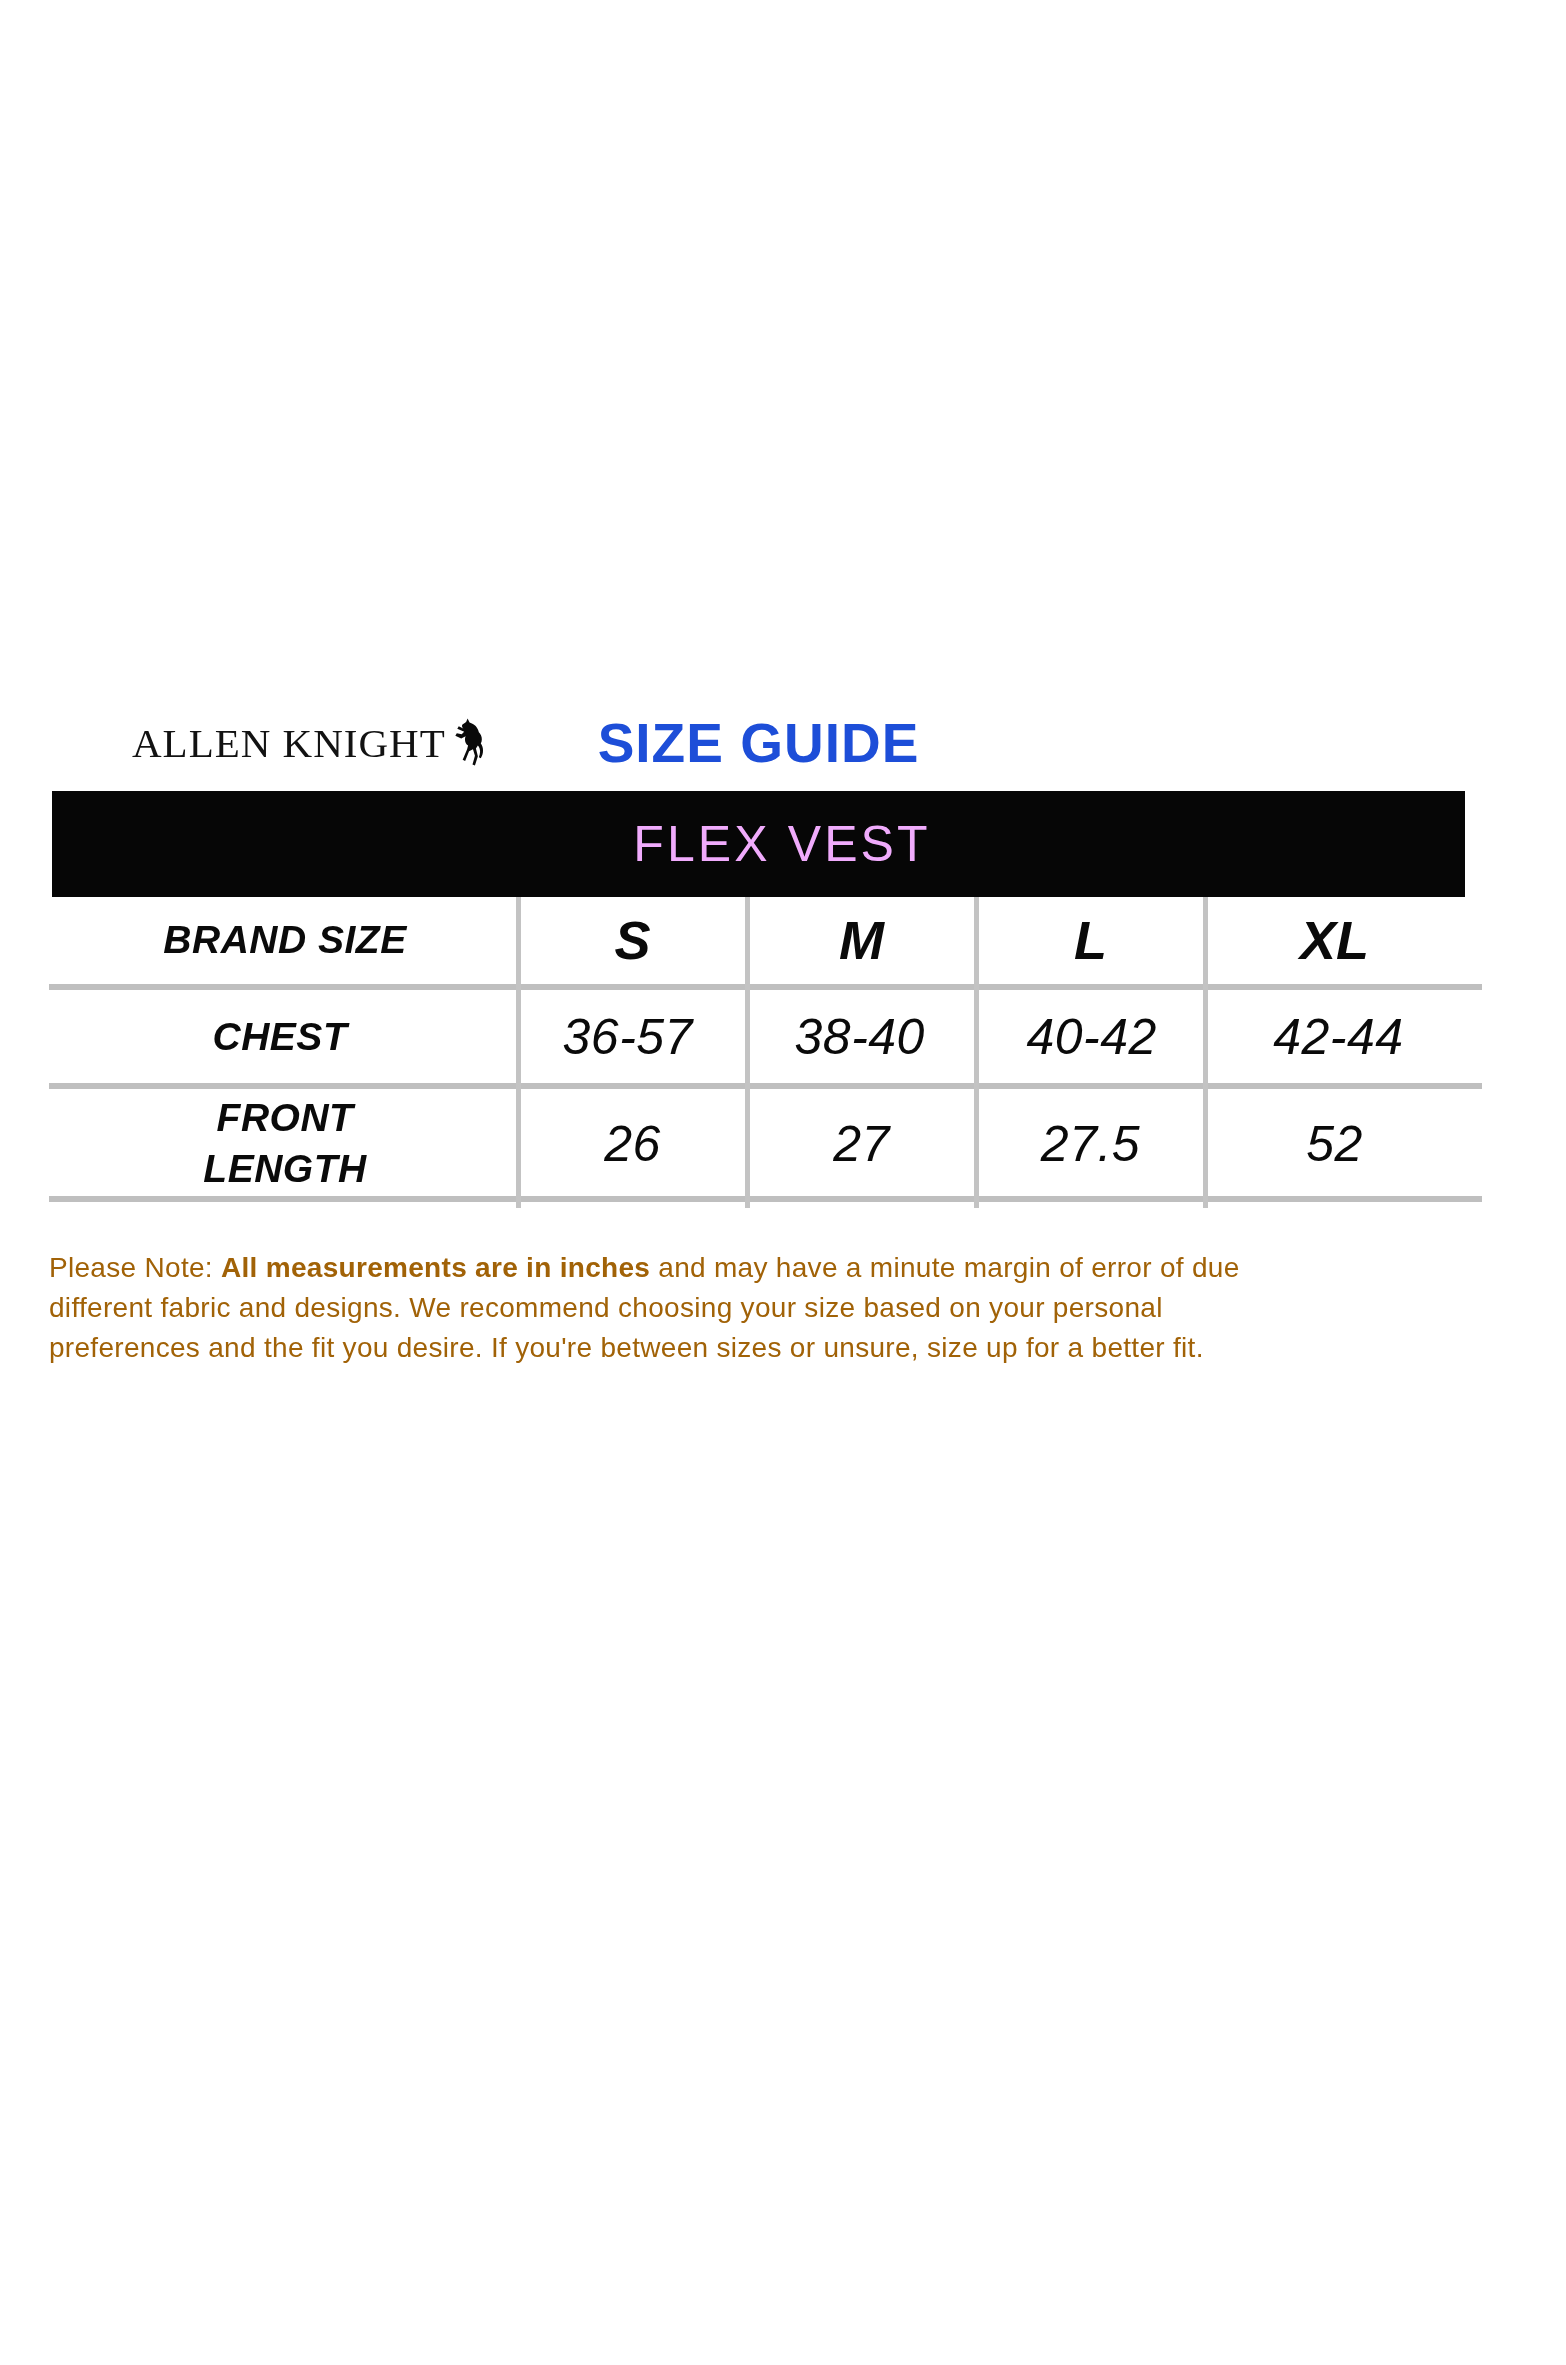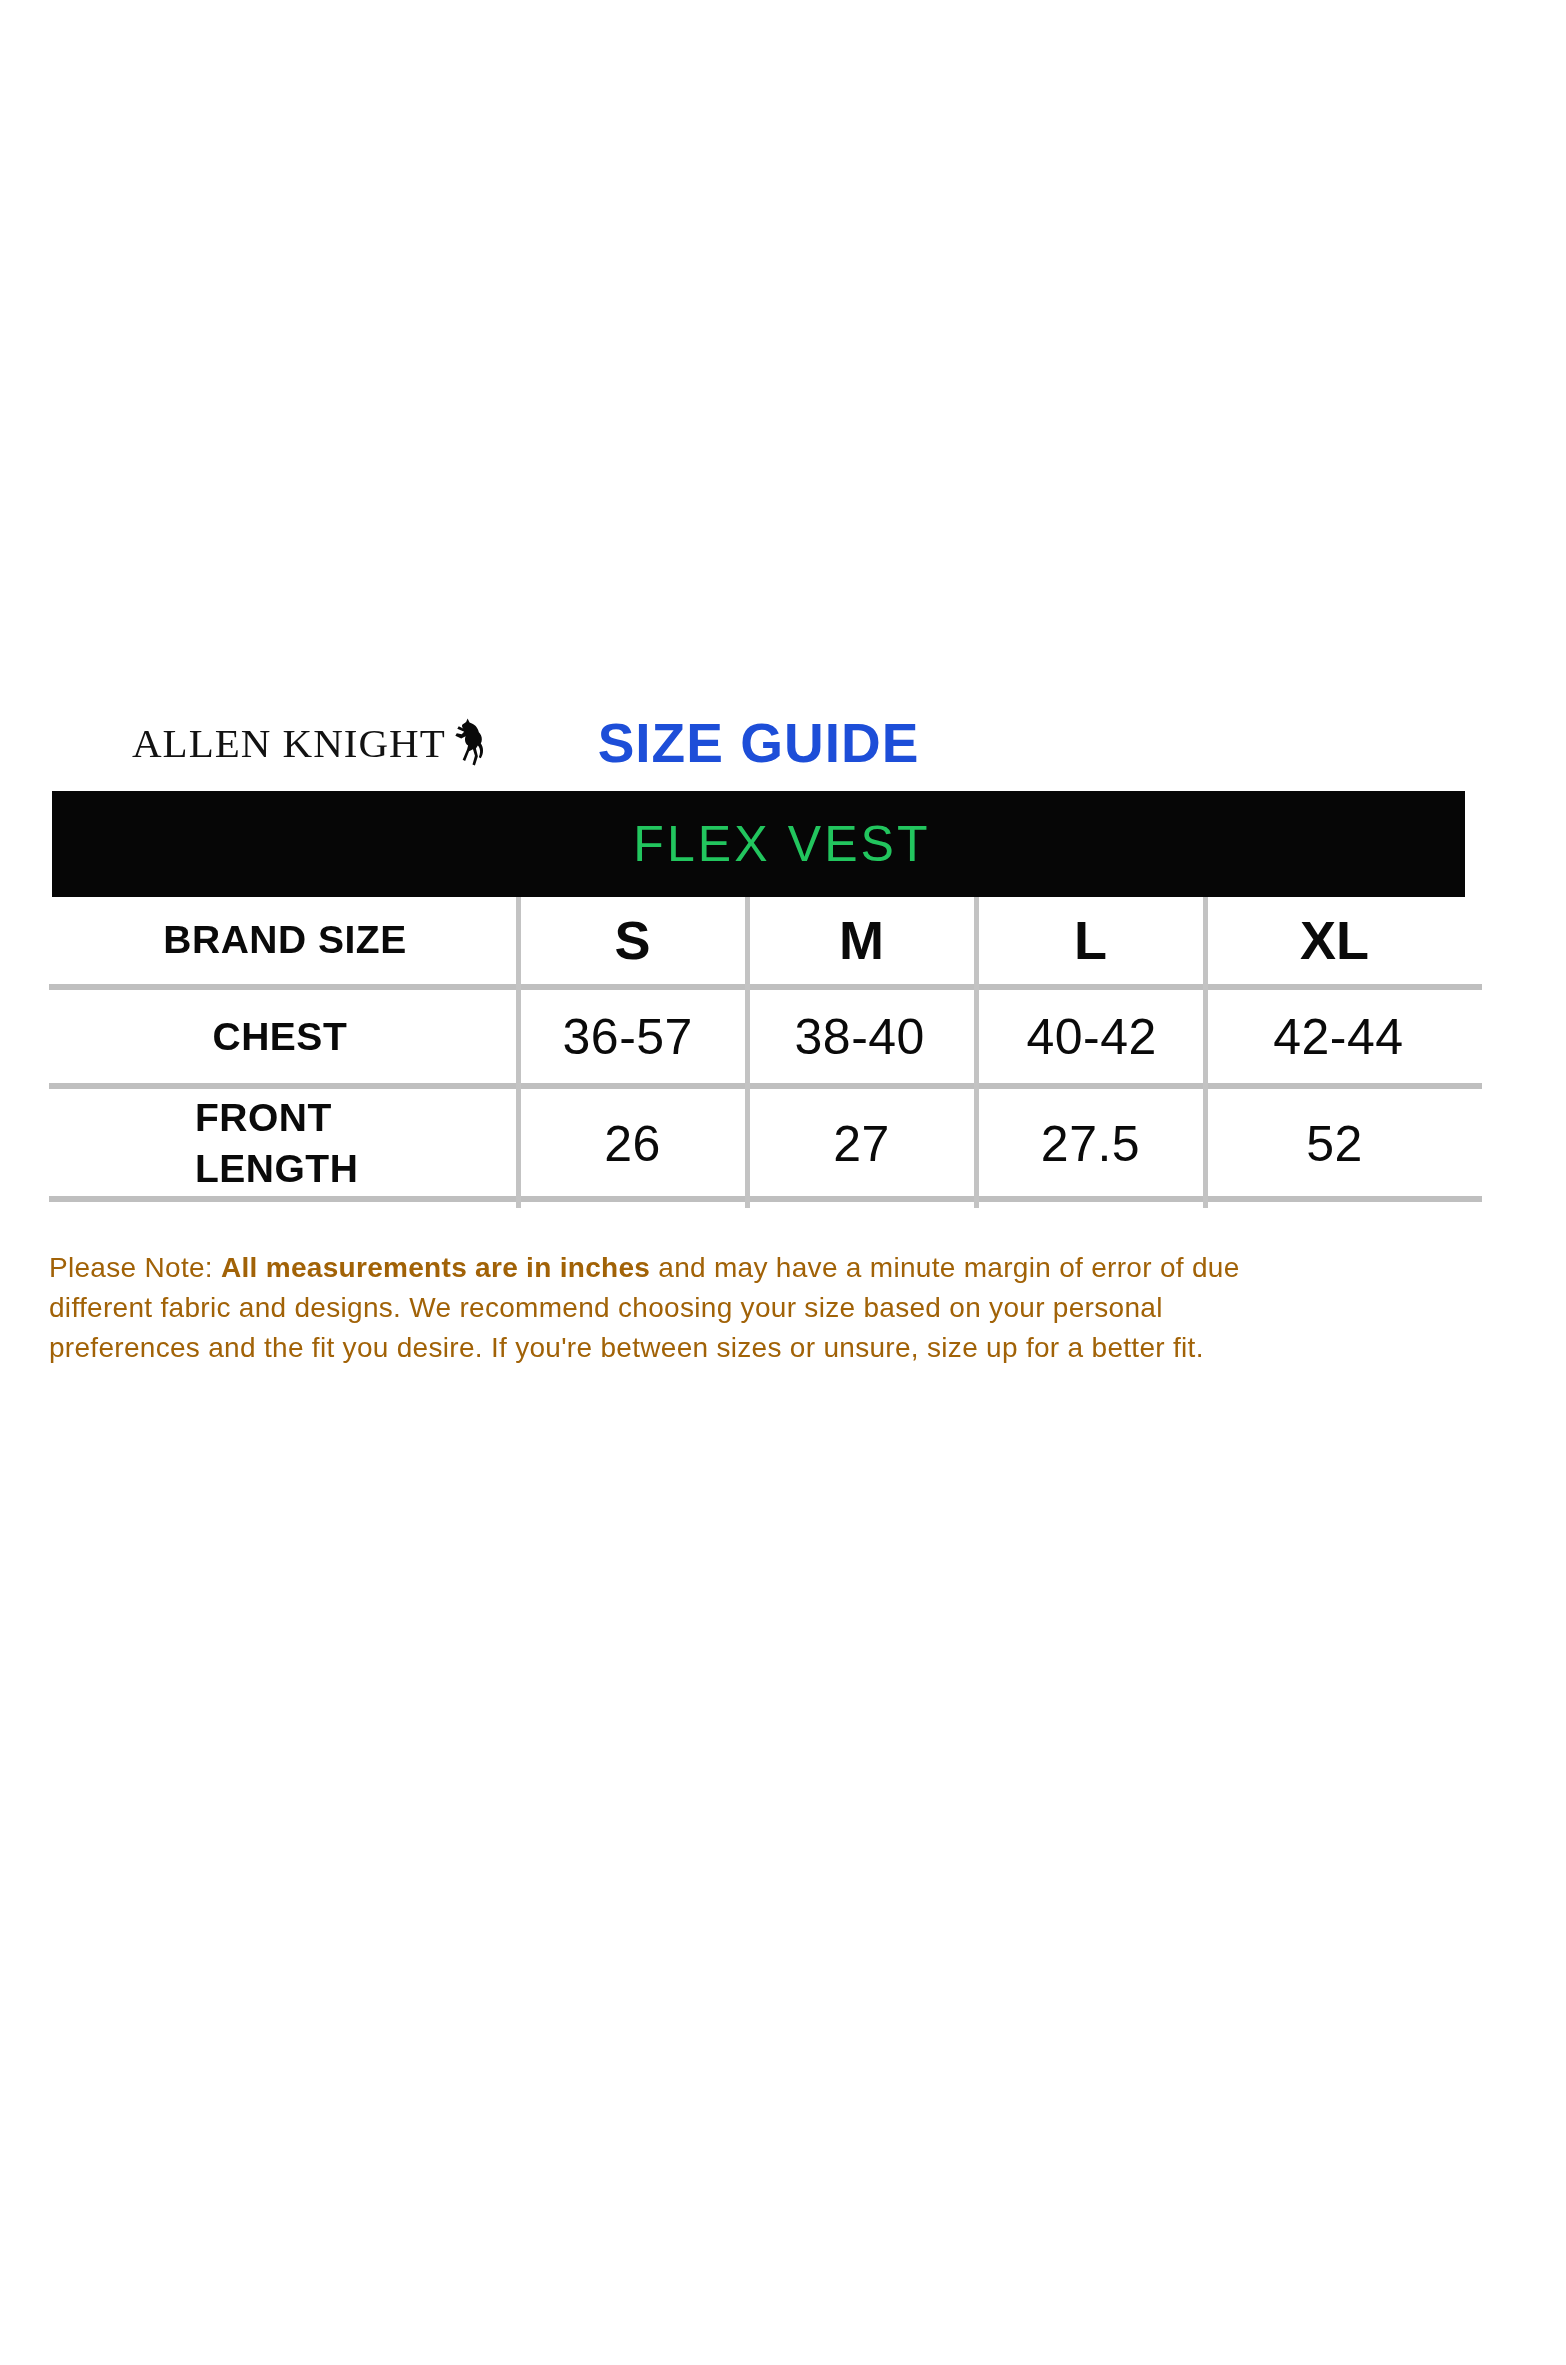--- a/index.html
+++ b/index.html
@@ -39,39 +39,40 @@
   }
   
   .banner{
     position:absolute;
     left:52px; top:791px;
     width:1413px; height:106px;
     background:#060606;
     display:flex; align-items:center; justify-content:center;
   }
   .banner-title{
-    color:#22c55e;
+    color:#f0abfc;
     font-size:50px;
     font-weight:500;
     letter-spacing:3.1px;
     white-space:nowrap;
     margin-left:47px;
   }
   
   .trow{
     position:absolute;
     left:52px; width:1413px;
     display:flex;
   }
   .trow-1{top:897px;height:86px;}
   .trow-2{top:990px;height:94px;gap:8px;}
   .trow-3{top:1090px;height:107px;}
   .tcell{
     display:flex;align-items:center;justify-content:center;
-    text-align:left;
+    text-align:center;
+    font-style:italic;
   }
   .c0{width:466px;}
   .c1{width:229px;}
   .c2{width:229px;}
   .c3{width:229px;}
   .c4{width:259px;}
   .cell-label{
     font-weight:700;
     font-size:39px;
     letter-spacing:0.5px;

